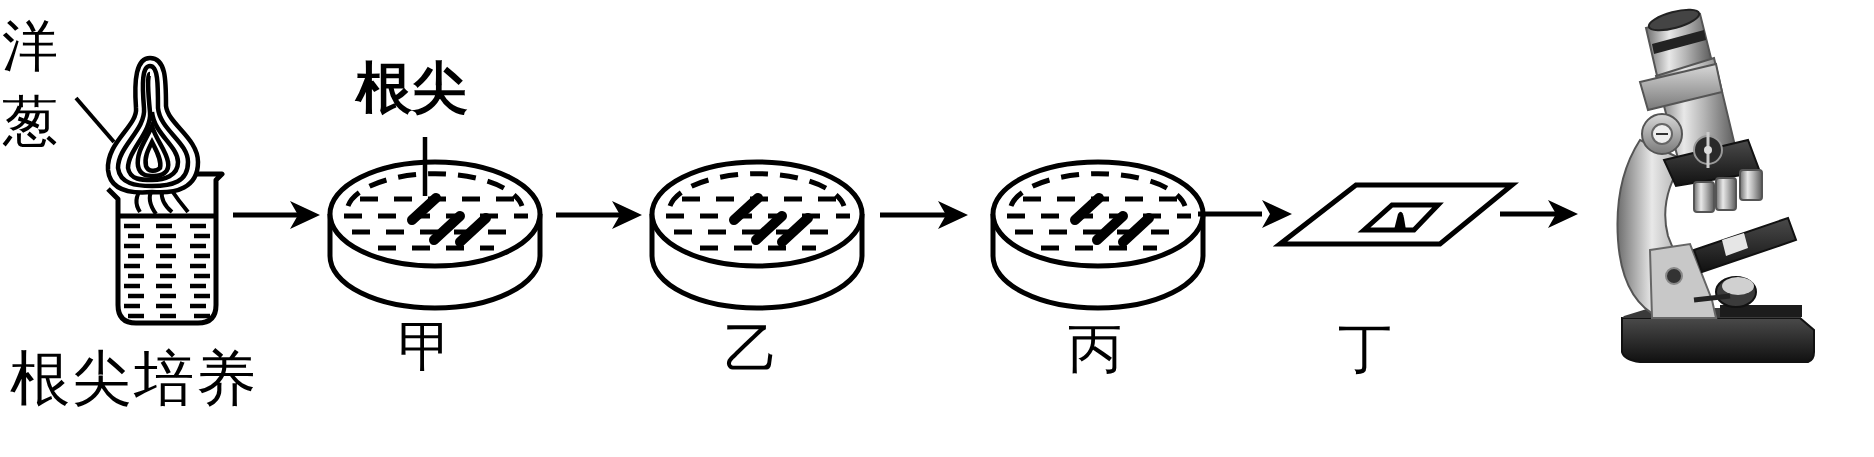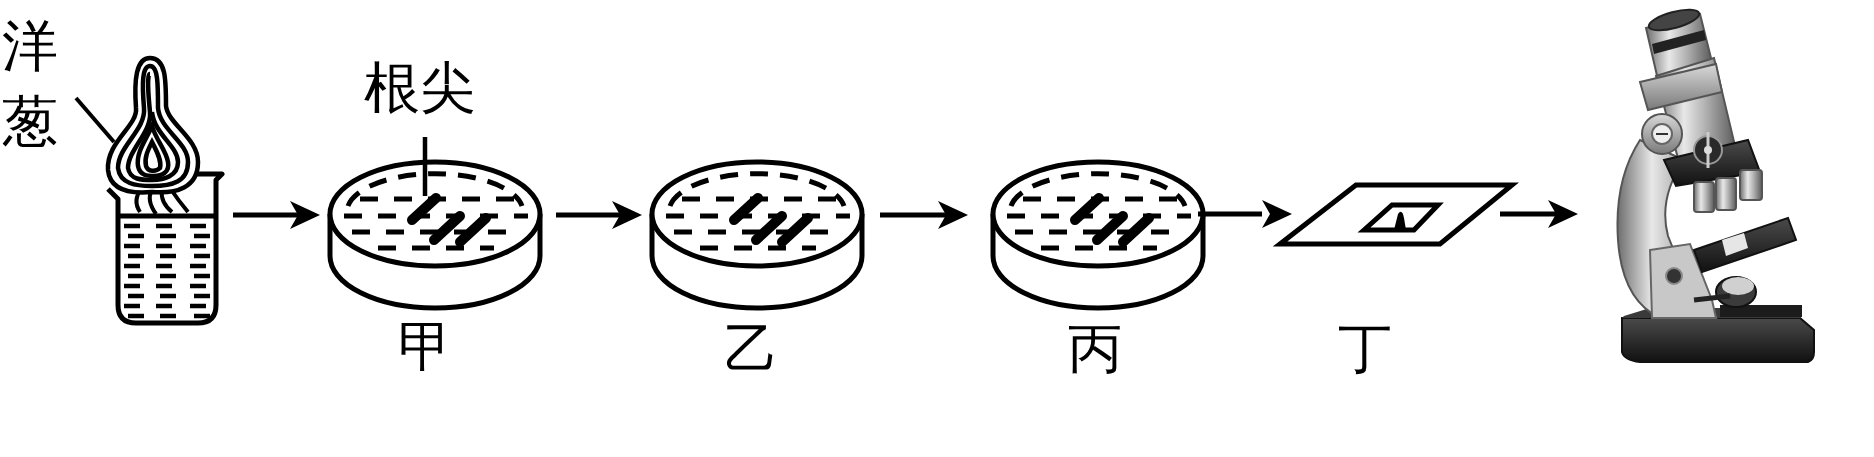--- a/index.html
+++ b/index.html
@@ -207,19 +207,20 @@
       <circle cx="1708" cy="150" r="4" fill="#ddd"></circle>
 
       <rect x="1694" y="182" width="20" height="30" rx="3" fill="url(#metal)" stroke="#555" stroke-width="2"></rect>
       <rect x="1716" y="178" width="20" height="32" rx="3" fill="url(#metal)" stroke="#555" stroke-width="2"></rect>
       <rect x="1740" y="170" width="22" height="30" rx="3" fill="url(#metal)" stroke="#555" stroke-width="2"></rect>
     </g>
   </svg>
 
   <div class="lbl mid" style="left:2px;top:18px;">洋</div>
   <div class="lbl mid" style="left:2px;top:94px;">葱</div>
-
-  <div class="lbl mid" style="left:364px;top:60px;">根尖</div>
+  <div class="lbl big" style="left:10px;top:348px;">根尖培养</div>
+
+  <div class="lbl mid" style="left:356px;top:60px;font-weight:bold;">根尖</div>
   <div class="lbl stage-lbl" style="left:398px;top:320px;">甲</div>
   <div class="lbl stage-lbl" style="left:724px;top:322px;">乙</div>
   <div class="lbl stage-lbl" style="left:1068px;top:322px;">丙</div>
   <div class="lbl stage-lbl" style="left:1338px;top:322px;">丁</div>
 </div>
 
 </body></html>

